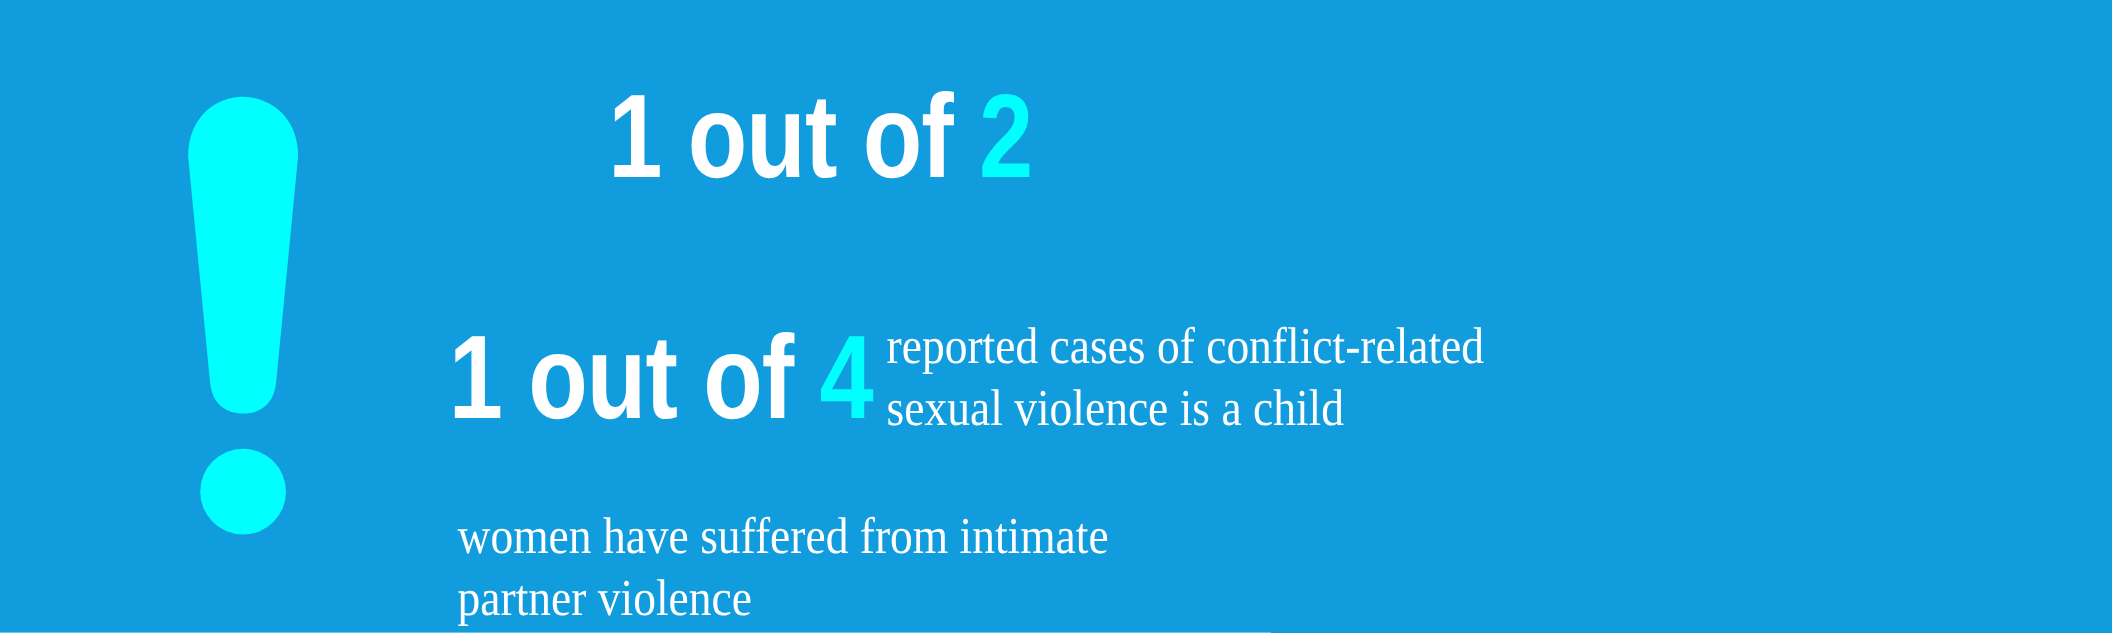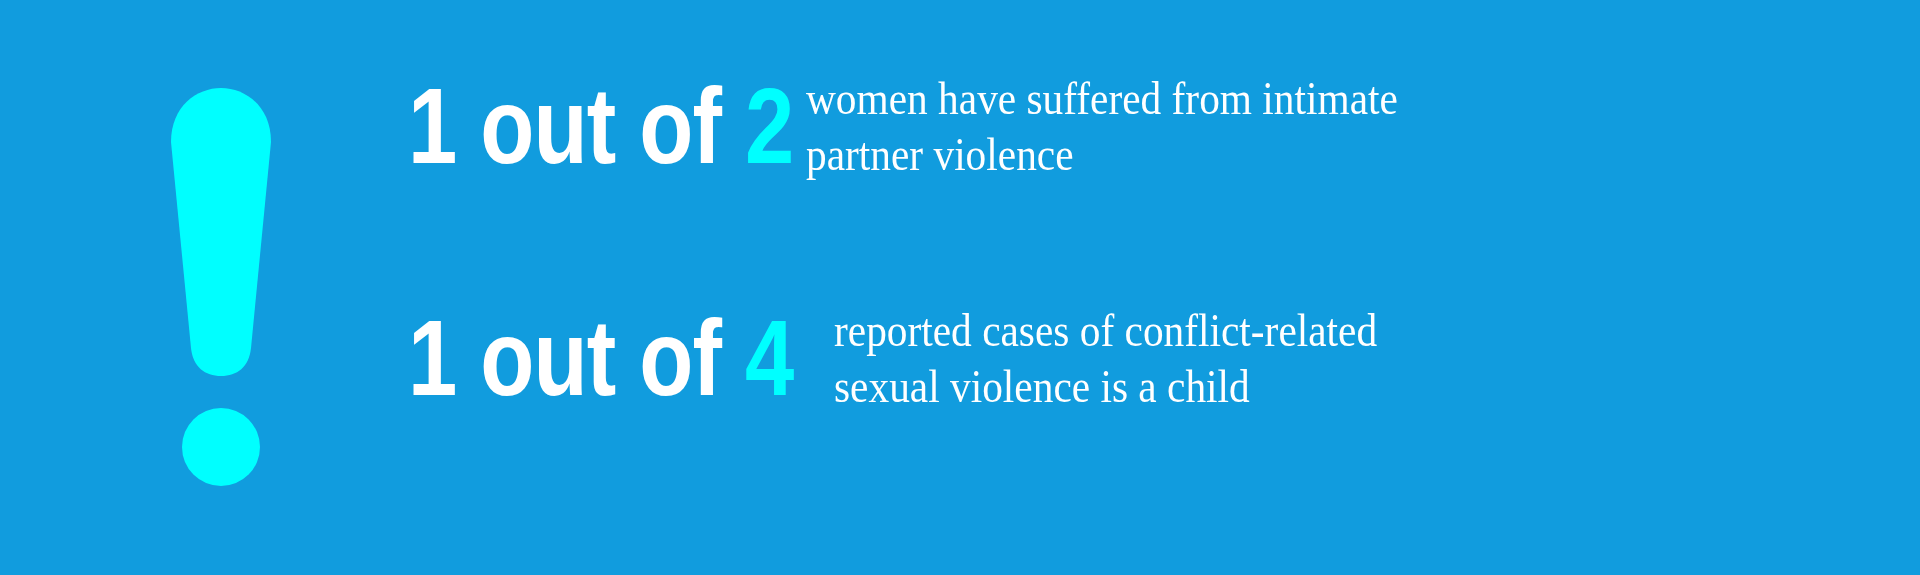--- a/index.html
+++ b/index.html
@@ -37,22 +37,22 @@
     overflow: visible;
   }
 
   
   .stat-row {
     position: absolute;
     display: flex;
     align-items: center;
     left: 408px;
   }
-  .stat-row-1 { top: 70px; }
-  .stat-row-2 { top: 302px; gap: 28px; }
+  .stat-row-1 { top: 70px; flex-direction: column; }
+  .stat-row-2 { top: 287px; }
 
   .stat-fraction {
     width: 390px;
     flex: 0 0 390px;
     font-family: "Liberation Sans Narrow", "Liberation Sans", sans-serif;
     font-weight: bold;
     font-size: 108px;
     line-height: 1;
     letter-spacing: -1px;
     color: #FFFFFF;

